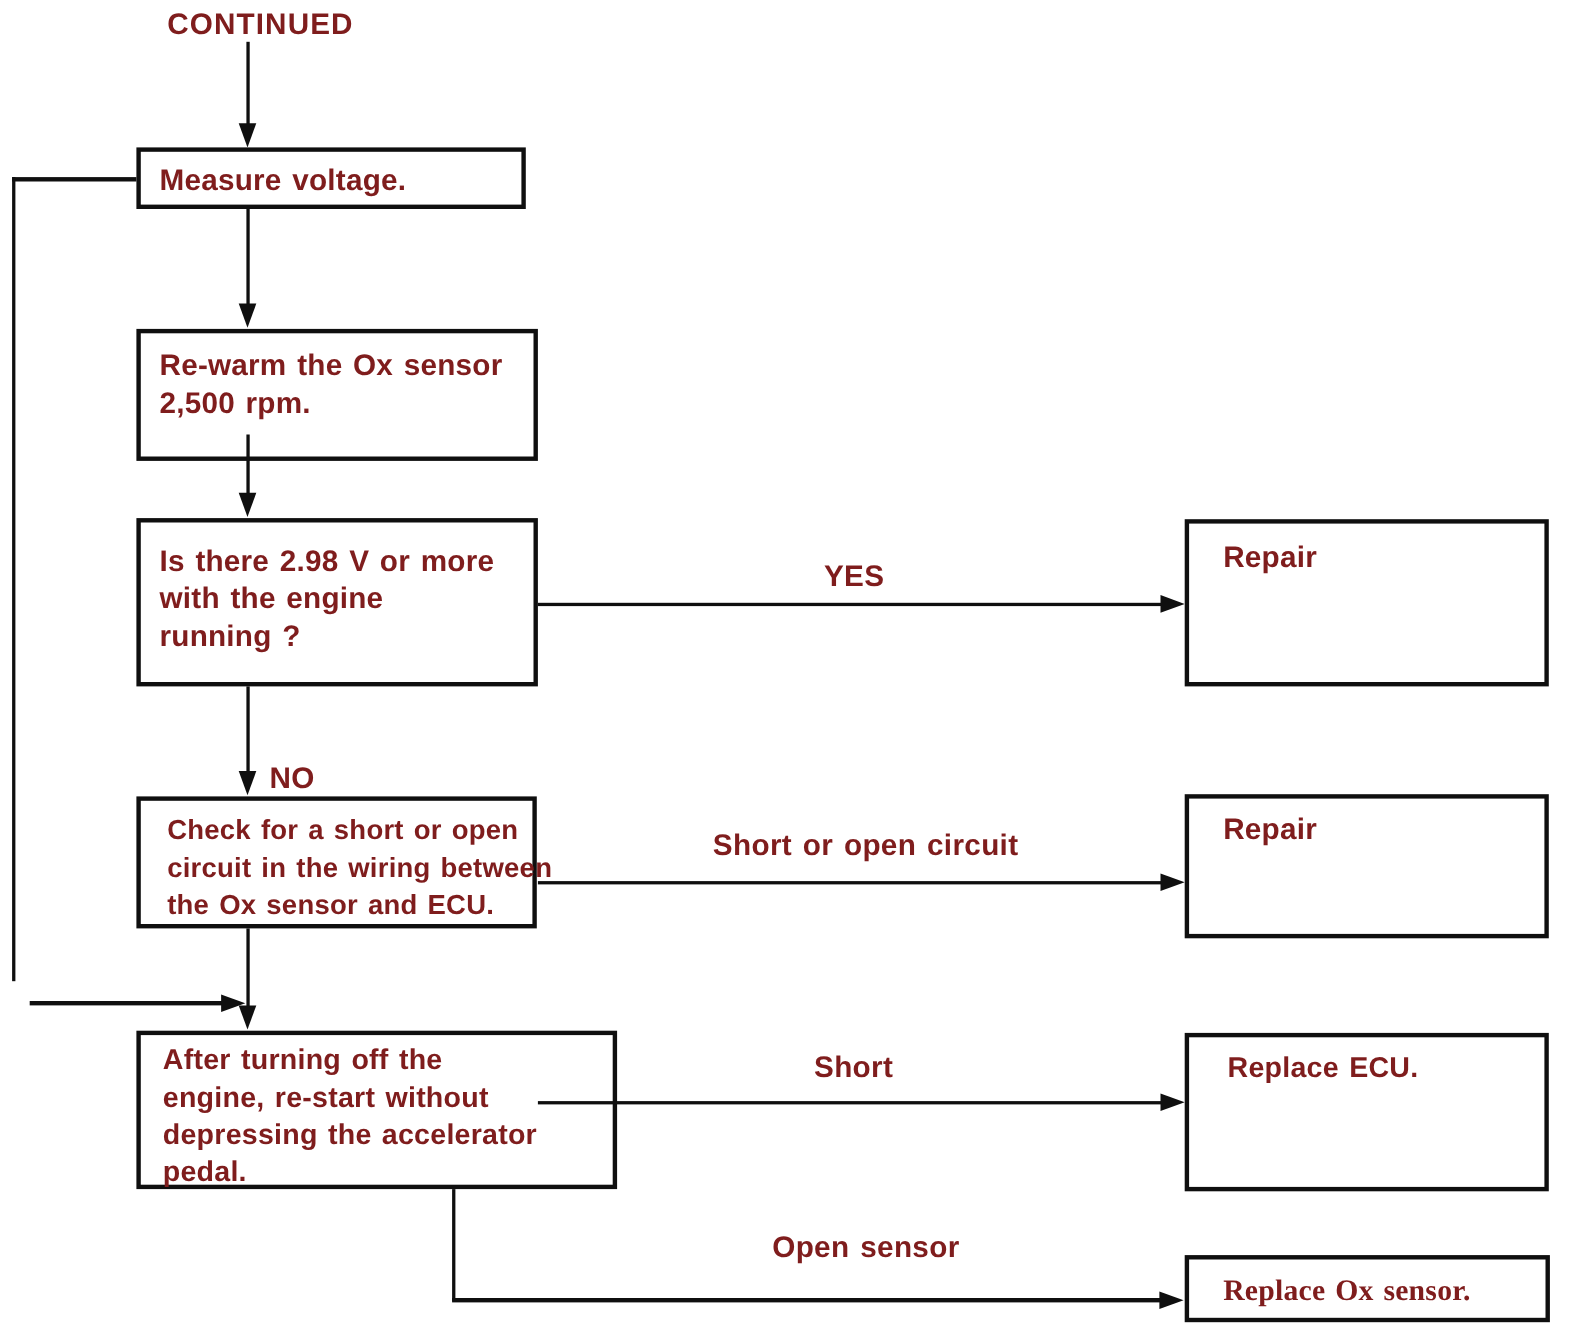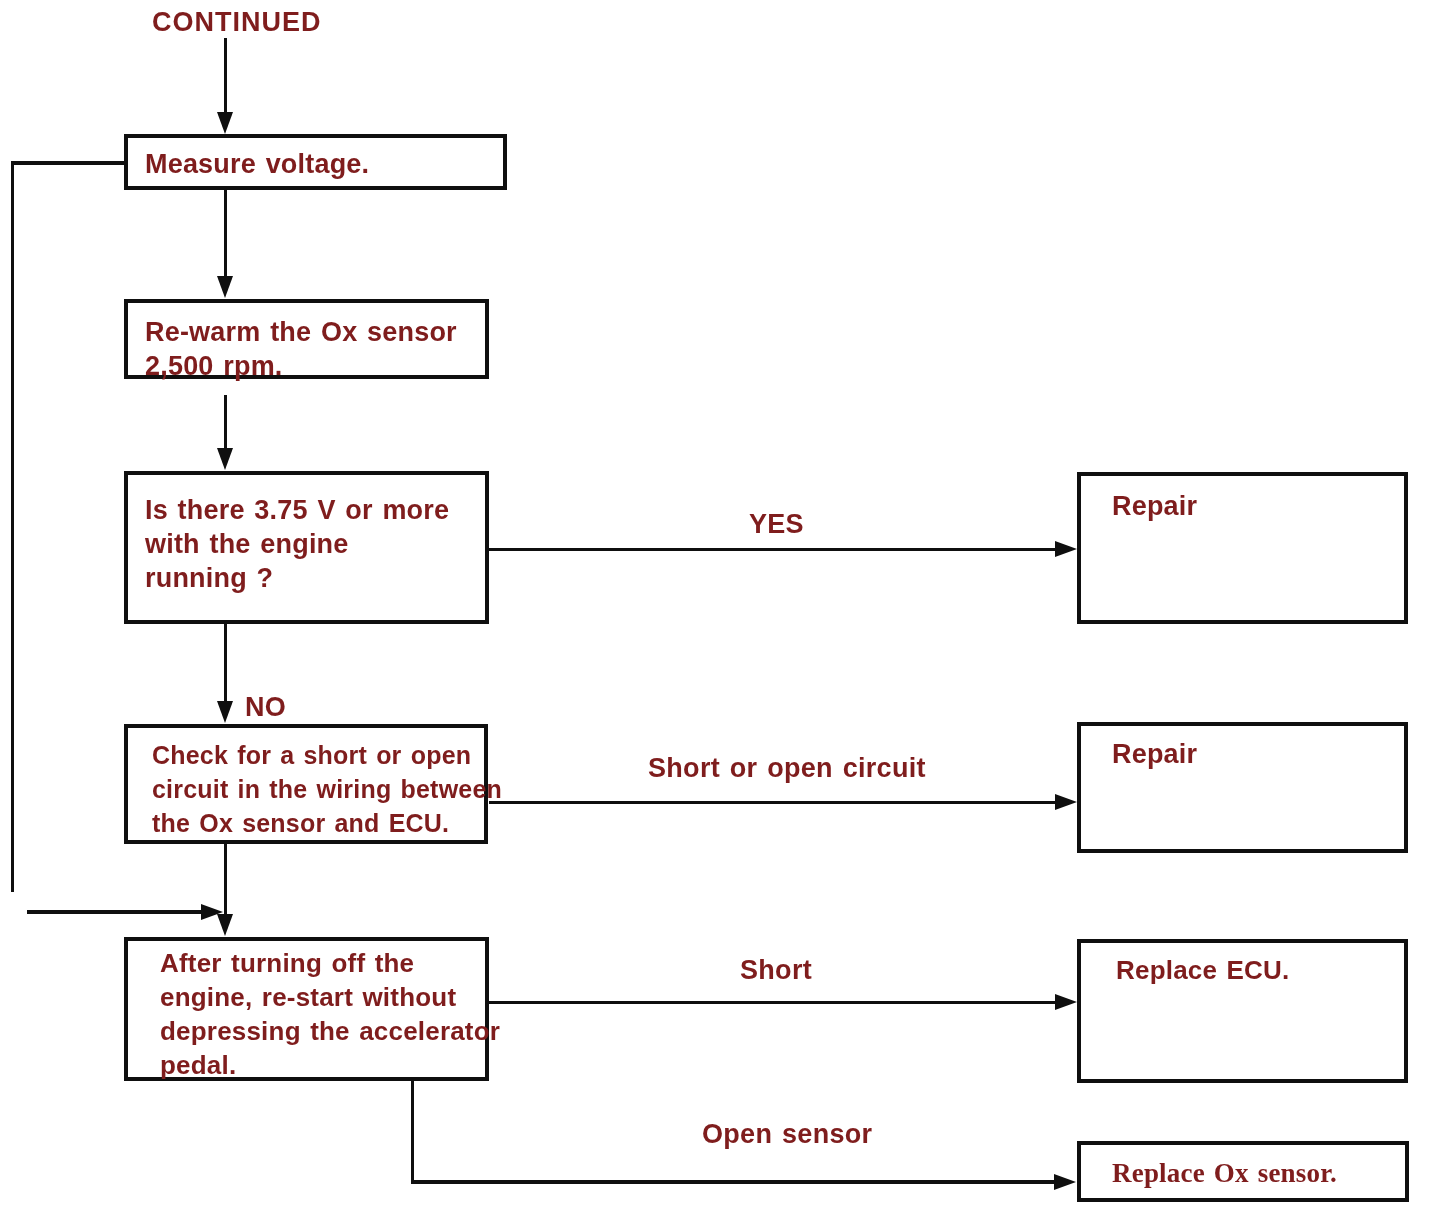--- a/index.html
+++ b/index.html
@@ -49,37 +49,37 @@
 </head>
 <body>
 
 <div class="page">
 
   <div class="lbl" style="left:152px; top:7px; letter-spacing:1px;">CONTINUED</div>
 
   <div class="vline" style="left:224px; top:38px; width:3px; height:76px;"></div>
   <div class="arrow-down" style="left:217px; top:112px;"></div>
 
-  <div class="node" style="left:124px; top:134px; width:383px; height:56px; padding:9px 0 0 17px;">Measure voltage.</div>
+  <div class="node" style="left:124px; top:134px; width:354px; height:56px; padding:9px 0 0 17px;">Measure voltage.</div>
 
   <div class="hline" style="left:11px; top:161px; width:113px; height:4px;"></div>
   <div class="vline" style="left:11px; top:161px; width:3px; height:731px;"></div>
   <div class="hline" style="left:27px; top:910px; width:176px; height:4px;"></div>
   <div class="arrow-right" style="left:201px; top:904px;"></div>
 
   <div class="vline" style="left:224px; top:190px; width:3px; height:87px;"></div>
   <div class="arrow-down" style="left:217px; top:276px;"></div>
 
-  <div class="node" style="left:124px; top:299px; width:365px; height:80px; padding:12px 0 0 17px;">Re-warm the Ox sensor
+  <div class="node" style="left:124px; top:299px; width:365px; height:120px; padding:12px 0 0 17px;">Re-warm the Ox sensor
 2,500 rpm.</div>
 
   <div class="vline" style="left:224px; top:395px; width:3px; height:54px;"></div>
   <div class="arrow-down" style="left:217px; top:448px;"></div>
 
-  <div class="node" style="left:124px; top:471px; width:365px; height:153px; padding:18px 0 0 17px;">Is there 3.75 V or more
+  <div class="node" style="left:124px; top:471px; width:365px; height:153px; padding:18px 0 0 17px;">Is there 2.98 V or more
 with the engine
 running ?</div>
 
   <div class="lbl" style="left:749px; top:509px;">YES</div>
   <div class="hline" style="left:489px; top:548px; width:570px; height:3px;"></div>
   <div class="arrow-right" style="left:1055px; top:541px;"></div>
 
   <div class="node" style="left:1077px; top:472px; width:331px; height:152px; padding:13px 0 0 31px;">Repair</div>
 
   <div class="lbl" style="left:245px; top:692px;">NO</div>
@@ -92,21 +92,21 @@
 
   <div class="lbl" style="left:648px; top:753px;">Short or open circuit</div>
   <div class="hline" style="left:489px; top:801px; width:570px; height:3px;"></div>
   <div class="arrow-right" style="left:1055px; top:794px;"></div>
 
   <div class="node" style="left:1077px; top:722px; width:331px; height:131px; padding:11px 0 0 31px;">Repair</div>
 
   <div class="vline" style="left:224px; top:844px; width:3px; height:71px;"></div>
   <div class="arrow-down" style="left:217px; top:914px;"></div>
 
-  <div class="node fs26" style="left:124px; top:937px; width:365px; height:144px; padding:5px 0 0 32px;">After turning off the
+  <div class="node fs26" style="left:124px; top:937px; width:437px; height:144px; padding:5px 0 0 20px;">After turning off the
 engine, re-start without
 depressing the accelerator
 pedal.</div>
 
   <div class="lbl" style="left:740px; top:955px;">Short</div>
   <div class="hline" style="left:489px; top:1001px; width:570px; height:3px;"></div>
   <div class="arrow-right" style="left:1055px; top:994px;"></div>
 
   <div class="node fs26" style="left:1077px; top:939px; width:331px; height:144px; padding:10px 0 0 35px;">Replace ECU.</div>
 

